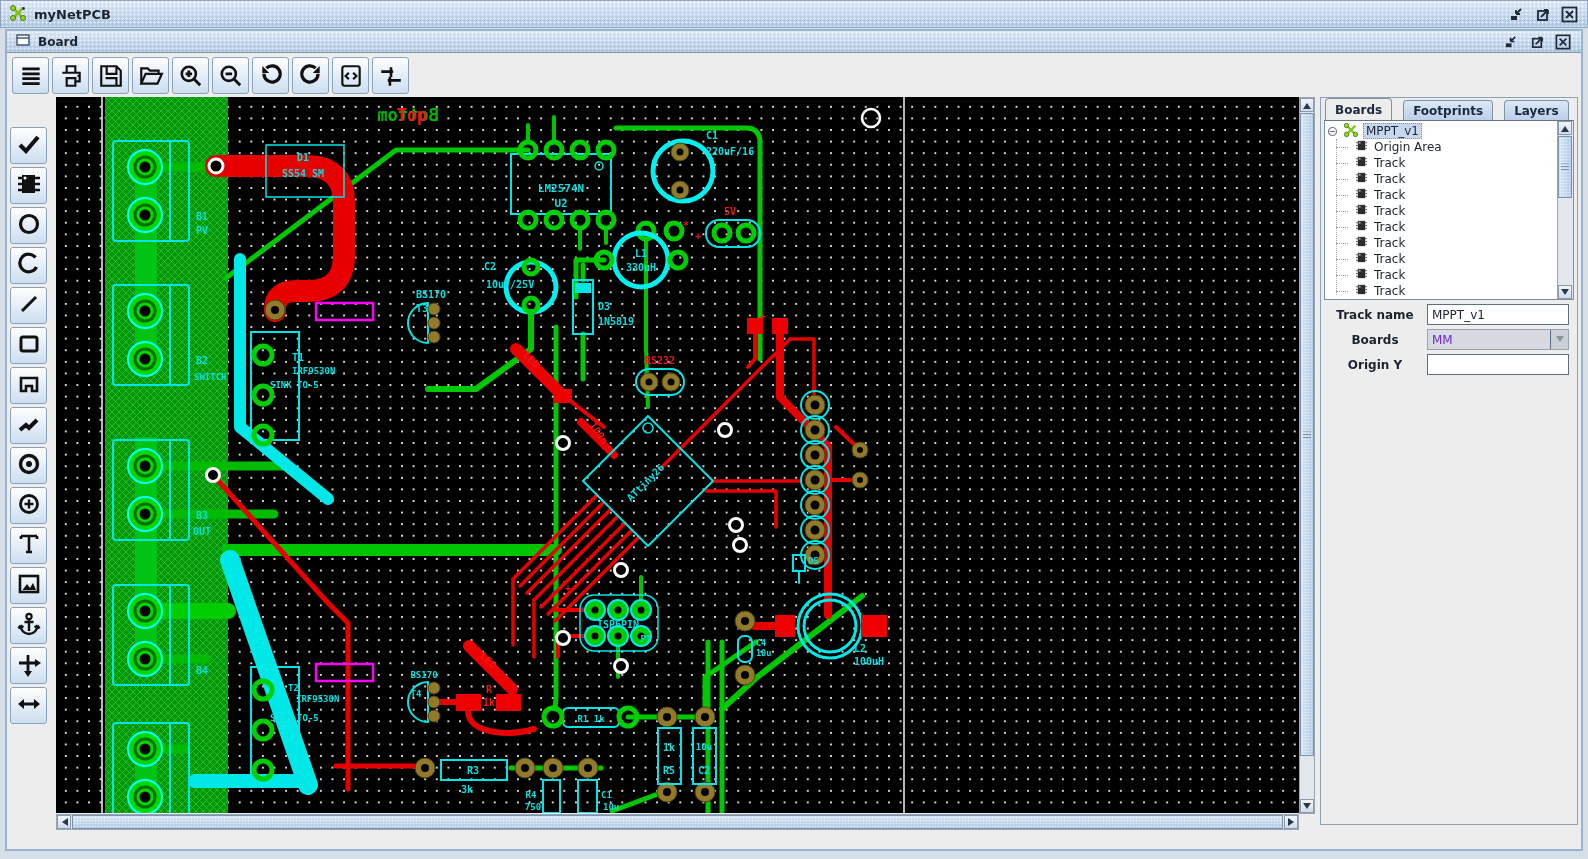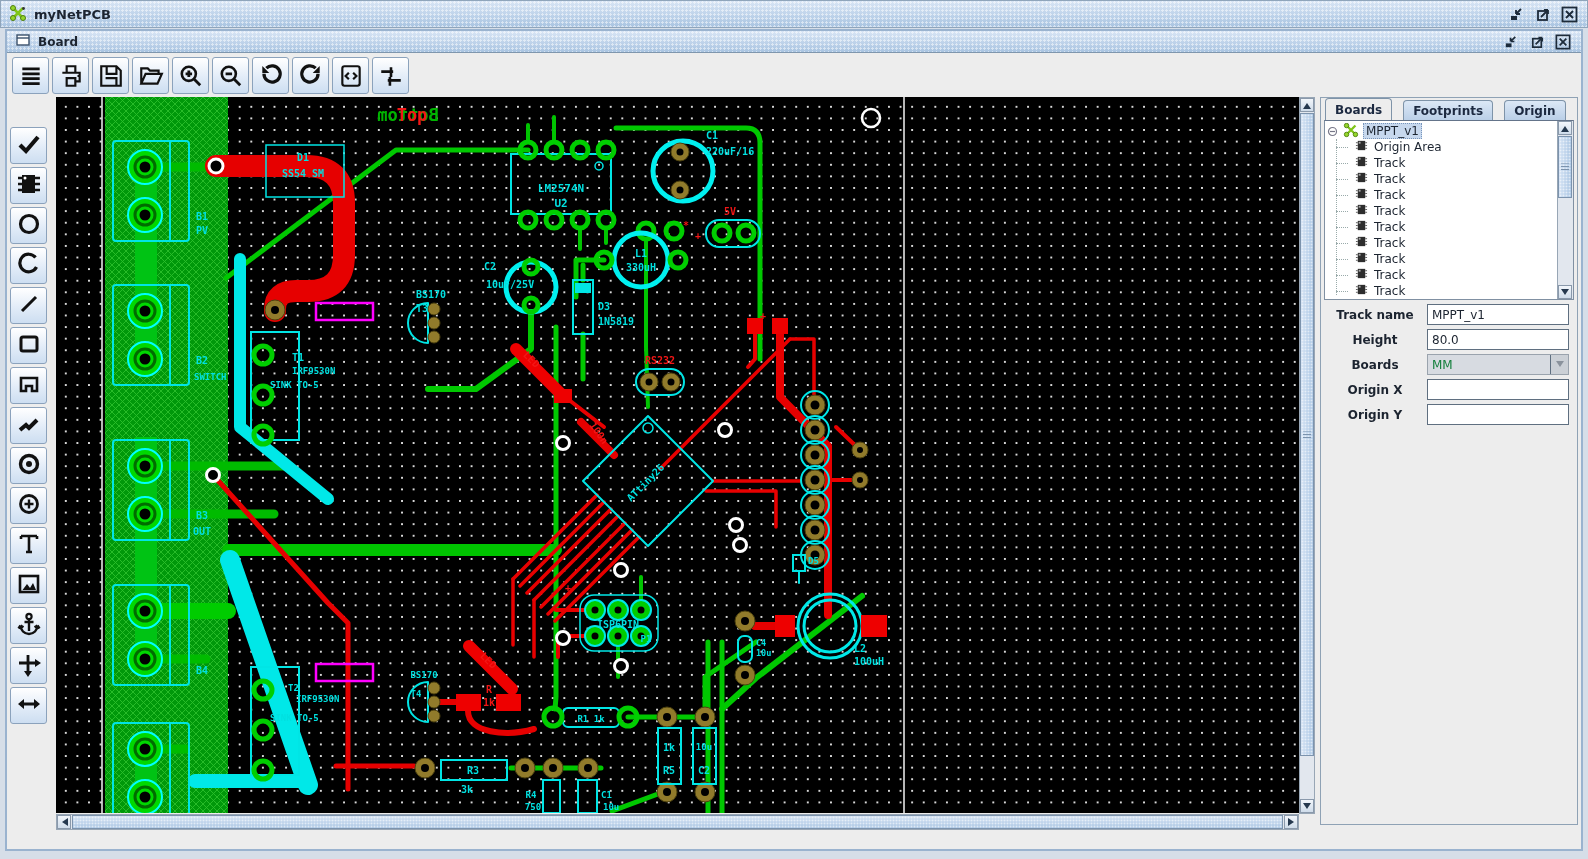--- a/index.html
+++ b/index.html
@@ -55,21 +55,21 @@
   #treescroll{position:absolute;right:0;top:0;width:16px;height:178px;background:#E2E7EE;border-left:1px solid #98A6B5}
   
   #form{margin-top:2px}
   .frow{height:25px;display:flex;align-items:center}
   .flabel{width:104px;text-align:center;font-weight:bold;font-size:12px;color:#1c2430;flex:none}
   .ffield{flex:1;height:21px;border:1px solid #5f6f80;background:#fff;display:flex;align-items:center;margin-right:6px}
   .fval{padding-left:4px;font-size:12px}
   .combo .fval{flex:1}
   .cbtn{width:18px;height:19px;flex:none;background:linear-gradient(#ECF2FA,#C6D8EC);border-left:1px solid #5f6f80;display:flex;align-items:center;justify-content:center}
   .ffield.disabled{background:#D7DBE1;border-color:#9aa3ad}
-  .ffield.disabled .fval{color:#15803d}
+  .ffield.disabled .fval{color:#6d28d9}
   .ffield.disabled .cbtn{background:#CBD0D6}
   .ffield.disabled .cbtn .arr.dn{border-top-color:#8a929c}
   
   #pcb path,#pcb line,#pcb polyline{stroke-linecap:round;stroke-linejoin:round;fill:none}
   .g4{stroke:#00C400;stroke-width:4}.g5{stroke:#00C800;stroke-width:5}.g6{stroke:#00C800;stroke-width:6}
   .g8{stroke:#00BB00;stroke-width:9}.g12{stroke:#00C400;stroke-width:12}.g16{stroke:#00CC00;stroke-width:16}
   .r3{stroke:#E80000;stroke-width:3.5}.r4{stroke:#E80000;stroke-width:4}.r5{stroke:#E60000;stroke-width:5}
   .r6{stroke:#E60000;stroke-width:6}.r8{stroke:#E60000;stroke-width:8}.r12{stroke:#EE0000;stroke-width:12}
   .r22{stroke:#E60000;stroke-width:22}
   .cy12{stroke:#00E8E8;stroke-width:12}.cy14{stroke:#00E8E8;stroke-width:14}.cy20{stroke:#00E8E8;stroke-width:20}
@@ -730,21 +730,21 @@
     <div class="thumb h" style="left:15px;top:0;width:1211px;height:14px"></div>
     <div class="sbtn" style="right:0;top:0">
         <span class="arr rt"></span>
       </div>
   </div>
 
   <div id="side">
     <div id="tabs">
       <div class="tab sel">Boards</div>
       <div class="tab">Footprints</div>
-      <div class="tab">Origin</div>
+      <div class="tab">Layers</div>
     </div>
 
     <div id="treebox">
       <div id="treerows">
         <div class="vline"></div>
         <div class="trow root">
           <span style="width:14px;display:flex;justify-content:center">
             <svg width="11" height="11" viewBox="0 0 11 11">
                 <circle cx="5.5" cy="5.5" r="4" fill="none" stroke="#778" stroke-width="1.2"></circle>
                 <path d="M3 5.5h5" stroke="#778" stroke-width="1.2"></path>
@@ -866,41 +866,29 @@
     </div>
 
     <div id="form">
       <div class="frow">
         <div class="flabel">Track name</div>
         <div class="ffield">
             <span class="fval">MPPT_v1</span>
           </div>
       </div>
       <div class="frow">
-        <div class="flabel">Height</div>
-        <div class="ffield">
-            <span class="fval">80.0</span>
-          </div>
-      </div>
-      <div class="frow">
         <div class="flabel">Boards</div>
         <div class="ffield combo disabled">
           <span class="fval">MM</span>
           <span class="cbtn">
               <span class="arr dn"></span>
             </span>
         </div>
       </div>
       <div class="frow">
-        <div class="flabel">Origin X</div>
-        <div class="ffield">
-            <span class="fval"></span>
-          </div>
-      </div>
-      <div class="frow">
         <div class="flabel">Origin Y</div>
         <div class="ffield">
             <span class="fval"></span>
           </div>
       </div>
     </div>
   </div>
 
 </div>
 

